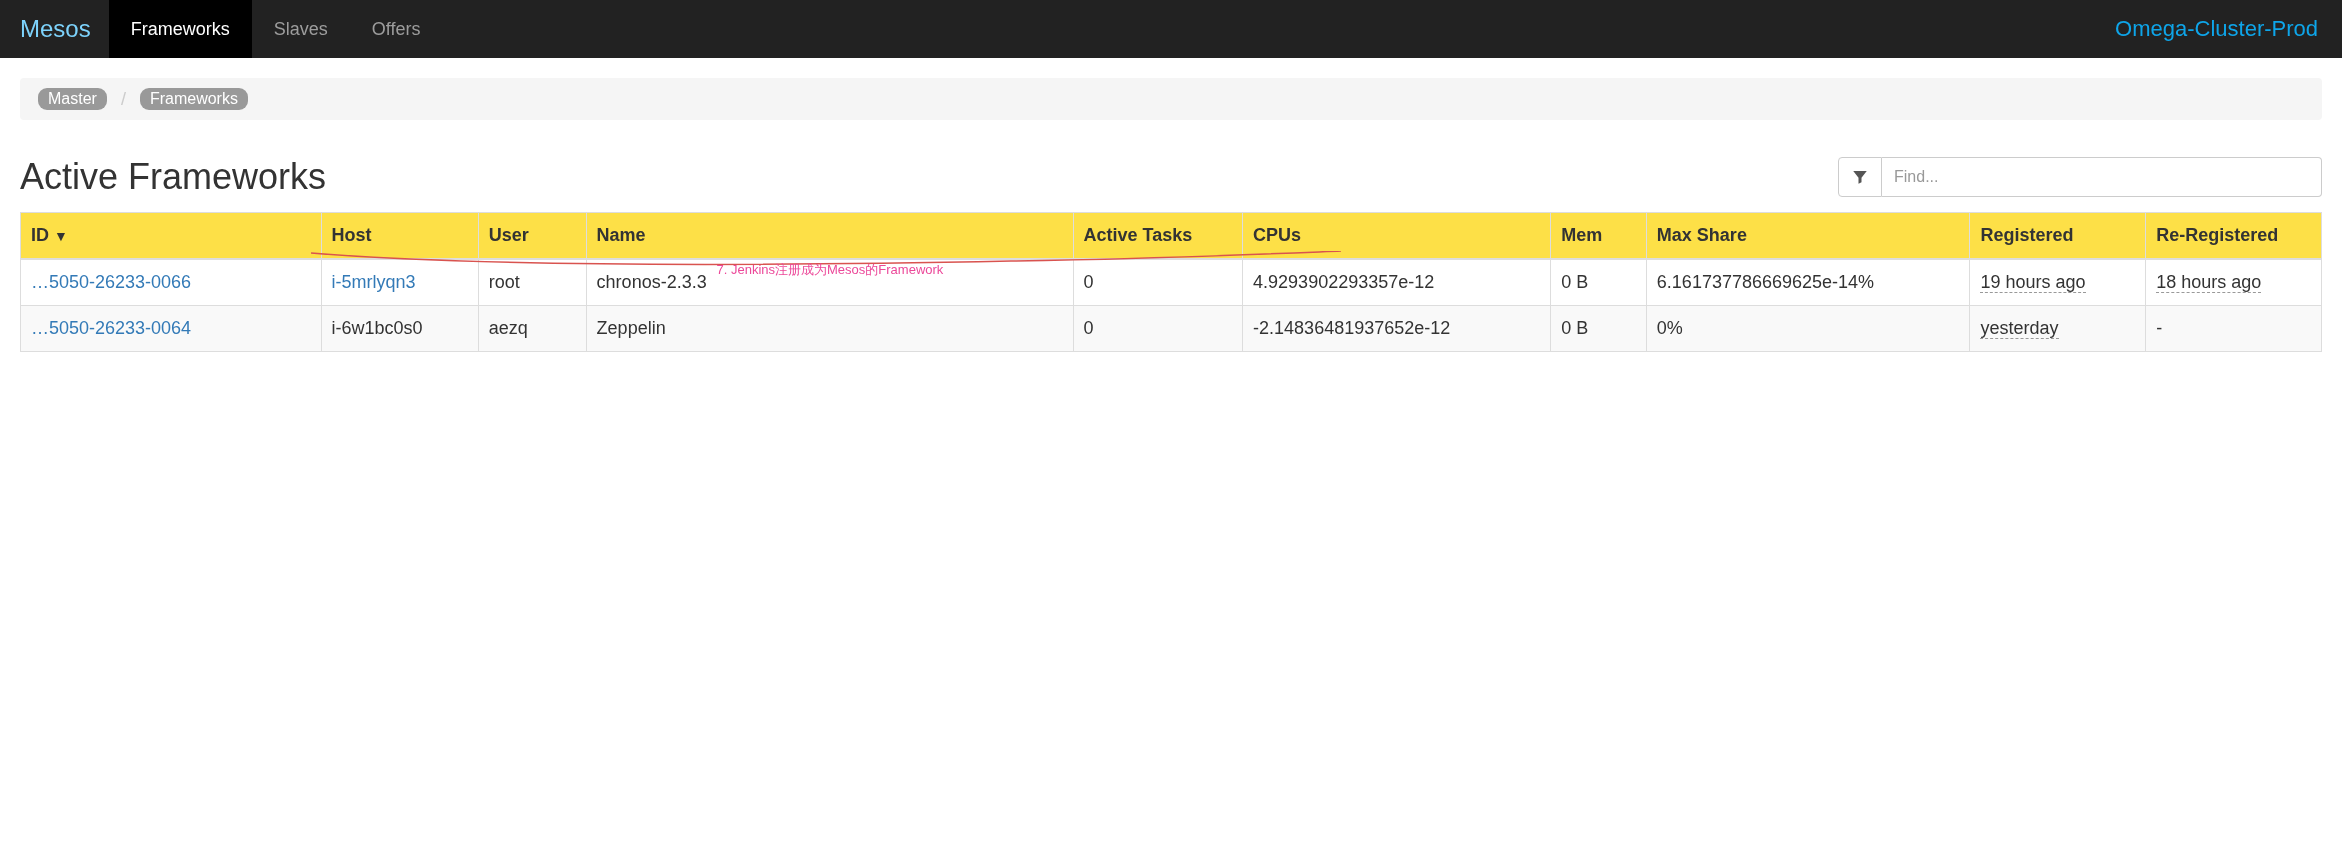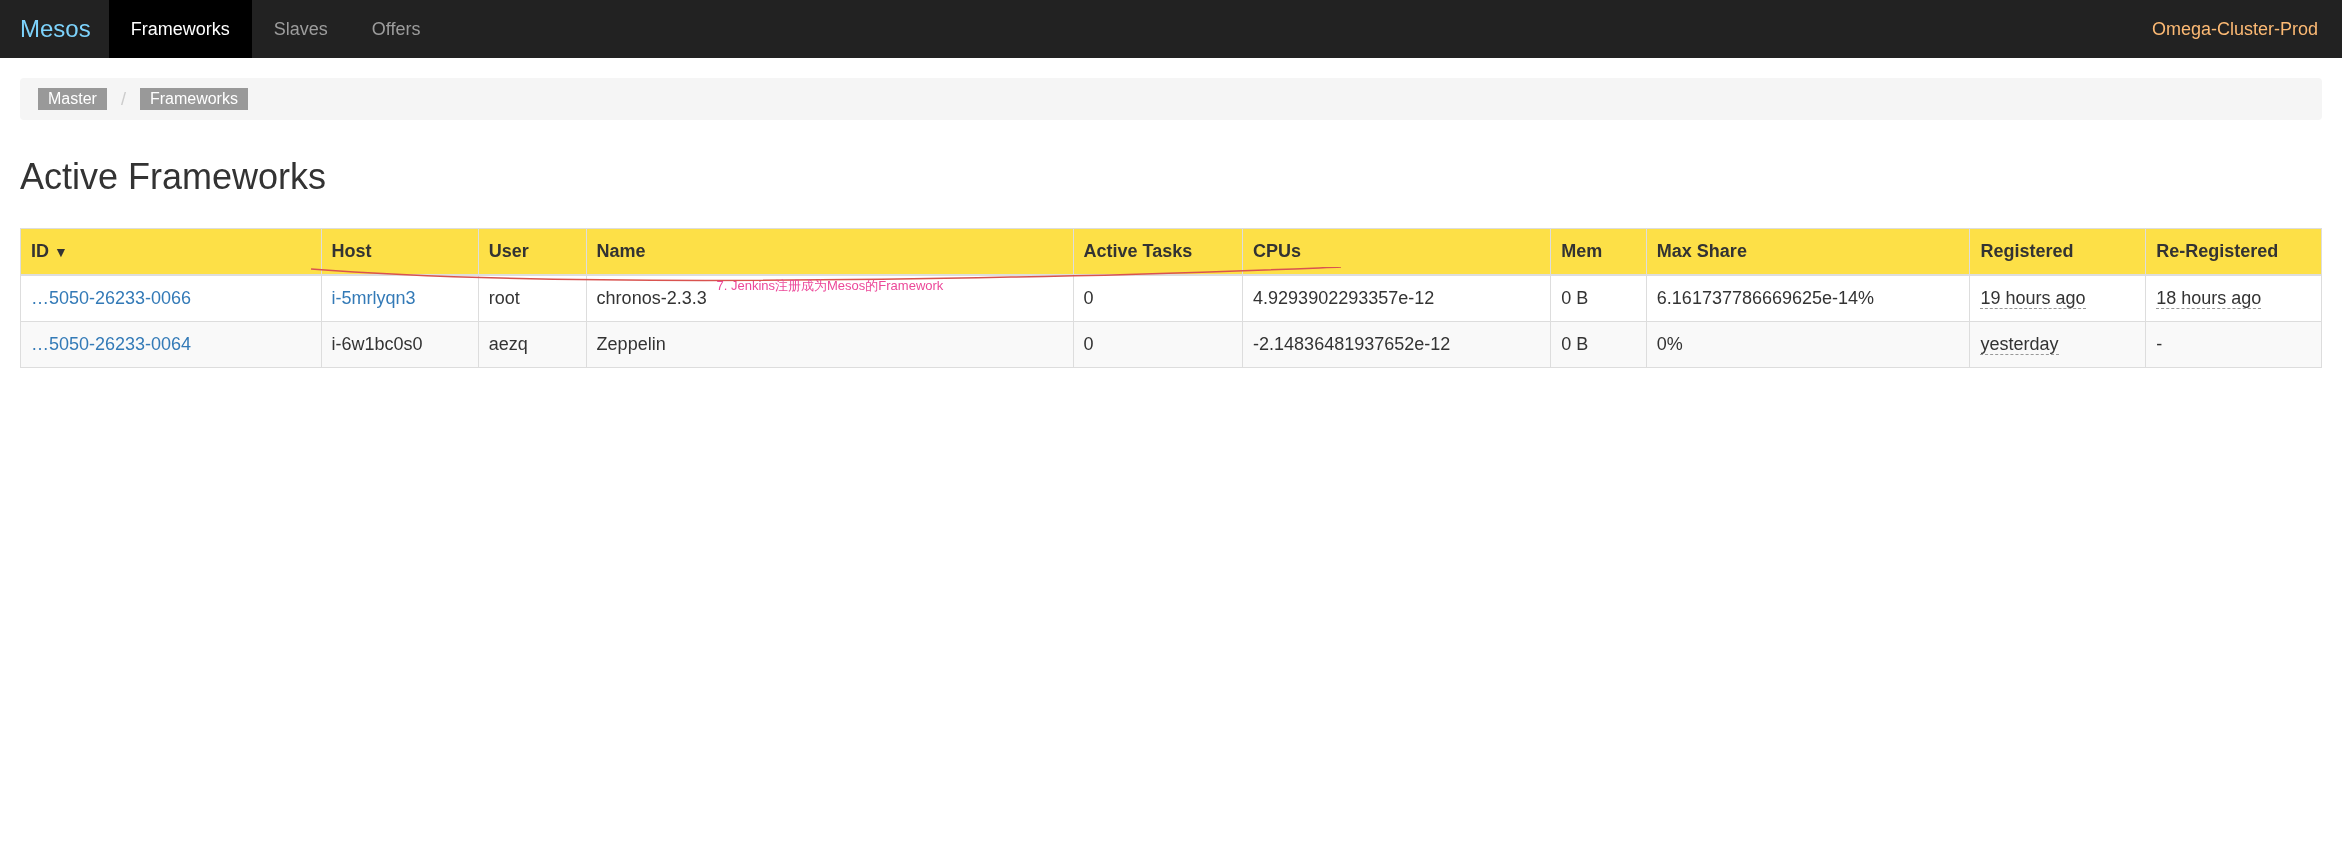--- a/index.html
+++ b/index.html
@@ -2,26 +2,26 @@
 <html><head>
 <meta charset="utf-8">
 <style>
   * { box-sizing: border-box; margin: 0; padding: 0; }
   body { font-family: "Helvetica Neue", Helvetica, Arial, sans-serif; font-size: 14px; color: #333; background: #fff; }
   .navbar { background: #222; color: #777; display: flex; align-items: center; height: 58px; padding: 0 20px; justify-content: space-between; }
   .navbar-left { display: flex; align-items: center; height: 100%; }
   .brand { color: #7dd3fc; font-size: 24px; padding: 0 18px 0 0; }
   .nav-item { color: #9d9d9d; font-size: 18px; padding: 0 22px; height: 100%; display: flex; align-items: center; cursor: pointer; }
   .nav-item.active { background: #000; color: #fff; }
-  .cluster-name { color: #fdba74; font-size: 18px; padding-right: 4px; }
+  .cluster-name { color: #0ea5e9; font-size: 22px; padding-right: 4px; }
   .container { padding: 20px; }
   .breadcrumb-bar { background: #f5f5f5; border-radius: 4px; padding: 10px 18px; display: flex; align-items: center; gap: 14px; }
-  .crumb { background: #999; color: #fff; padding: 2px 10px; border-radius: 0; font-size: 16px; }
+  .crumb { background: #999; color: #fff; padding: 2px 10px; border-radius: 9px; font-size: 16px; }
   .crumb-sep { color: #ccc; font-size: 18px; }
-  .section-head { display: flex; justify-content: space-between; align-items: center; margin-top: 36px; margin-bottom: 30px; }
+  .section-head { display: flex; justify-content: space-between; align-items: center; margin-top: 36px; margin-bottom: 14px; }
   h1 { font-size: 36px; font-weight: 500; color: #333; }
   .search-group { display: flex; align-items: stretch; }
   .filter-btn { width: 44px; display: flex; align-items: center; justify-content: center; background: #fff; border: 1px solid #ccc; border-radius: 4px 0 0 4px; cursor: pointer; }
   .search-input { width: 440px; height: 40px; border: 1px solid #ccc; border-left: none; border-radius: 0 4px 4px 0; padding: 0 12px; font-size: 16px; color: #555; }
   .search-input::placeholder { color: #999; }
   table { width: 100%; border-collapse: collapse; }
   th, td { border: 1px solid #ddd; padding: 12px 10px; text-align: left; vertical-align: top; font-size: 18px; }
   th { font-weight: 700; color: #333; }
   thead tr { background: #fde047; }
   tbody tr:nth-child(odd) { background: #f9f9f9; }
@@ -59,20 +59,28 @@
 
 <div class="container">
   <div class="breadcrumb-bar">
     <span class="crumb">Master</span>
     <span class="crumb-sep">/</span>
     <span class="crumb">Frameworks</span>
   </div>
 
   <div class="section-head">
     <h1>Active Frameworks</h1>
+    <div class="search-group">
+      <div class="filter-btn">
+        <svg class="filter-icon" viewBox="0 0 24 24">
+            <path d="M3 4h18l-7 9v6l-4 2v-8L3 4z"></path>
+          </svg>
+      </div>
+      <input class="search-input" type="text" placeholder="Find..." style="">
+    </div>
   </div>
 
   <table>
     <thead>
       <tr>
         <th class="col-id"><span>ID</span> <span class="sort-ind">▼</span></th>
         <th class="col-host">Host</th>
         <th class="col-user">User</th>
         <th class="col-name">Name</th>
         <th class="col-at">Active Tasks</th>

